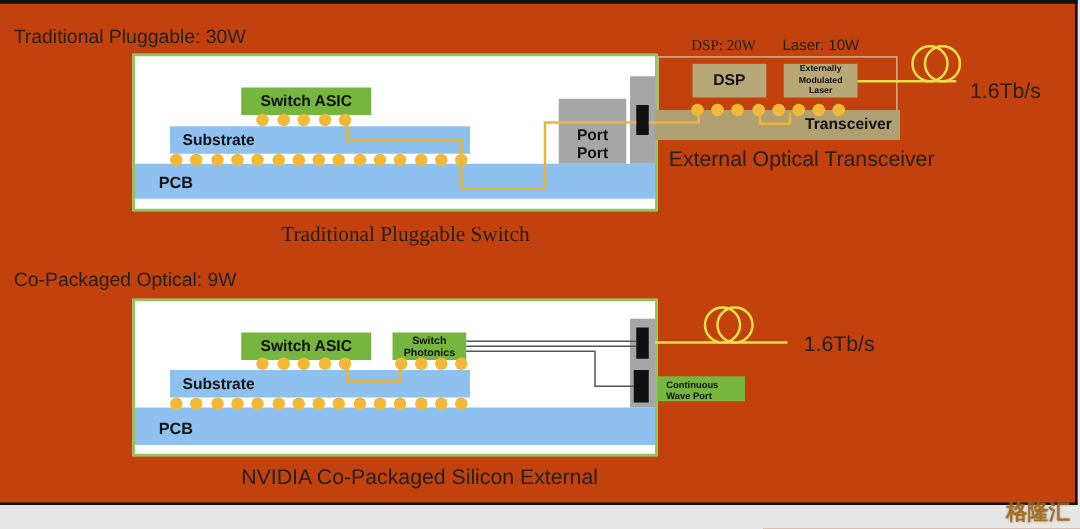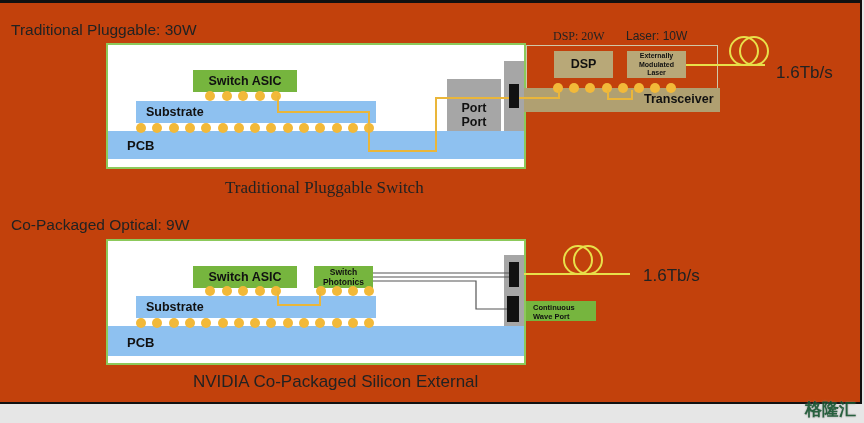--- a/index.html
+++ b/index.html
@@ -12,21 +12,21 @@
   .pcb { background:#8ec1f0; }
   .sub { background:#8ec1f0; }
   .bold { font-weight:bold; color:#111; }
   .asic { background:#76b53e; color:#111; font-weight:bold; text-align:center; }
   .ball { position:absolute; width:10px; height:10px; border-radius:50%; background:#f2b939; }
   .gray { background:#a6a6a6; }
   .black { background:#111; }
   .tan { background:#b0a071; }
   .tan-light { background:#b8a878; }
   .small-t { font-size:12px; color:#222; }
-  .wm { position:absolute; right:8px; bottom:2px; color:#14532d; font-size:17px; font-weight:bold; text-shadow:0 0 2px #888; opacity:0.9; }
+  .wm { position:absolute; right:8px; bottom:2px; color:#a16207; font-size:17px; font-weight:bold; text-shadow:0 0 2px #888; opacity:0.9; }
   svg { position:absolute; left:0; top:0; overflow:visible; }
 </style>
 </head>
 <body>
 
 <div class="frame">
 
   <div class="abs title" style="left:11px;top:18px;">Traditional Pluggable: 30W</div>
 
   <div class="abs green-box" style="left:106px;top:40px;width:420px;height:126px;"></div>
@@ -90,20 +90,21 @@
       <div class="ball" style="left: 553px; top: 80px;"></div>
       <div class="ball" style="left: 569.2px; top: 80px;"></div>
       <div class="ball" style="left: 585.4px; top: 80px;"></div>
       <div class="ball" style="left: 601.6px; top: 80px;"></div>
       <div class="ball" style="left: 617.8px; top: 80px;"></div>
       <div class="ball" style="left: 634px; top: 80px;"></div>
       <div class="ball" style="left: 650.2px; top: 80px;"></div>
       <div class="ball" style="left: 666.4px; top: 80px;"></div>
     </div>
 
+  <div class="abs caption" style="left:535px;top:115px;">External Optical Transceiver</div>
   <div class="abs caption" style="left:776px;top:60px;">1.6Tb/s</div>
 
   <div class="abs title" style="left:11px;top:213px;">Co-Packaged Optical: 9W</div>
 
   <div class="abs green-box" style="left:106px;top:236px;width:420px;height:126px;"></div>
   <div class="abs pcb" style="left:108px;top:323px;width:416px;height:30px;"></div>
   <div class="abs bold" style="left:127px;top:332px;font-size:13px;">PCB</div>
 
   <div class="abs sub" style="left:136px;top:293px;width:240px;height:22px;"></div>
   <div class="abs bold" style="left:146px;top:297px;font-size:12.5px;">Substrate</div>

